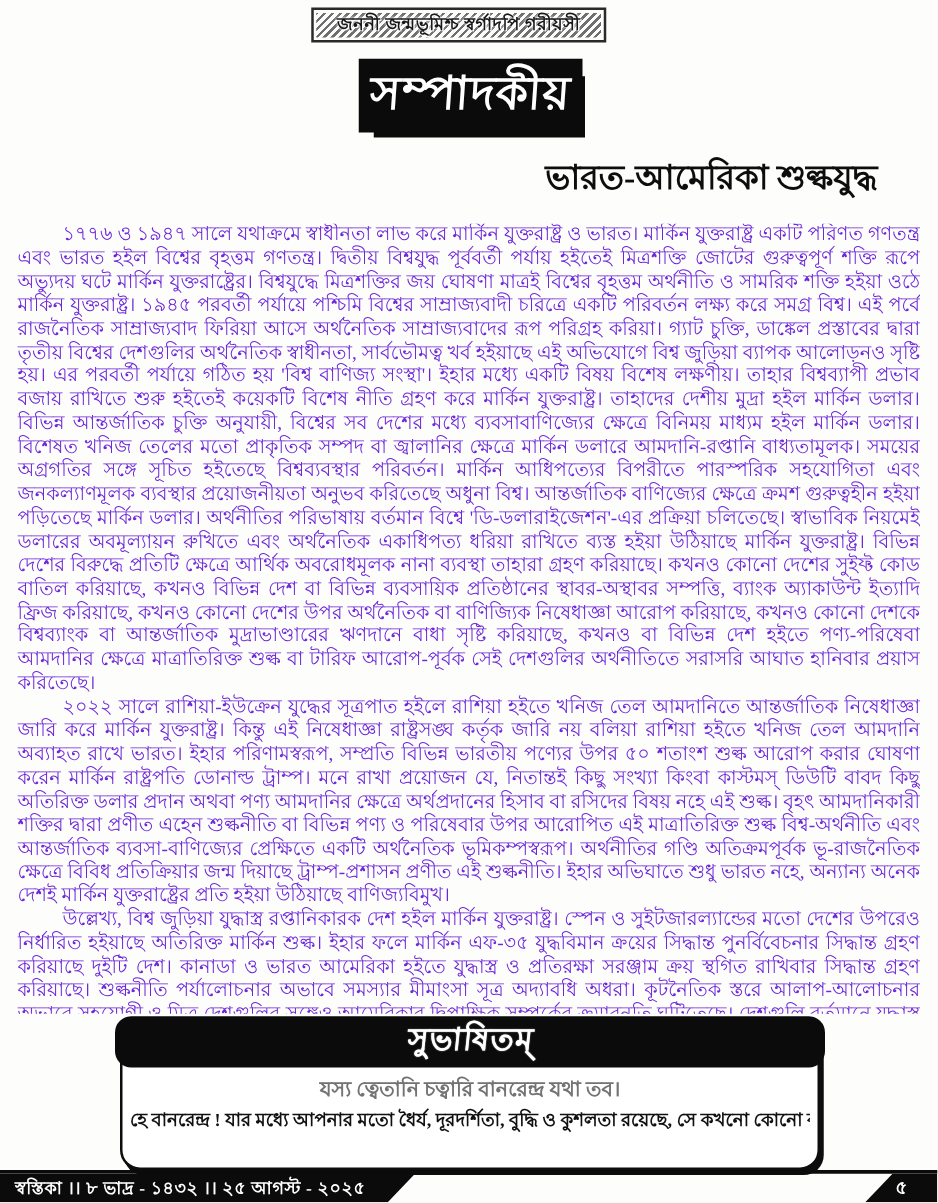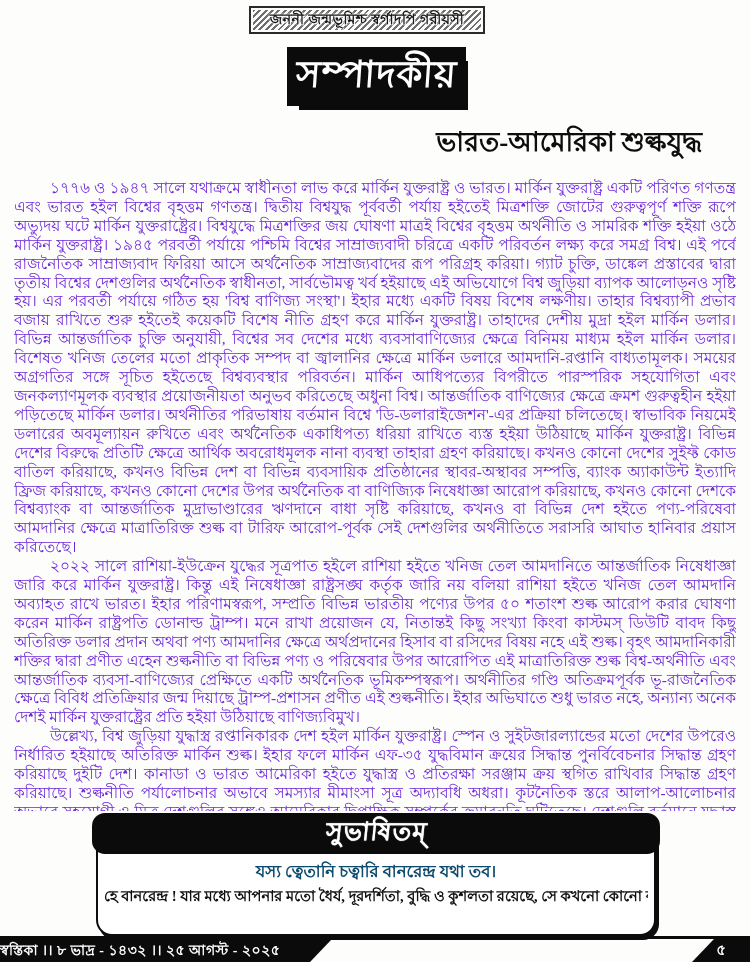--- a/index.html
+++ b/index.html
@@ -61,31 +61,31 @@
   .subhashitam-header {
     position:absolute; left:-6px; right:-6px; top:-3px; height:41px;
     background:#0b0b0b; border-radius:13px;
     display:flex; align-items:center; justify-content:center;
   }
   .subhashitam-header span {
     color:#fff; font-weight:bold; font-size:25px; transform:skewX(-6deg);
     letter-spacing:1px; text-shadow:0 0 1px #ddd;
   }
   .verse { margin-top:44px; text-align:center; font-weight:bold;
-    font-size:16.5px; line-height:24px; color:#0c4a6e; }
+    font-size:16.5px; line-height:24px; color:#737373; }
   .meaning { text-align:center; font-weight:bold; font-size:14.6px;
     margin:1px 6px 0; color:#101010; white-space:nowrap; overflow:hidden; }
 
   
   .footer-rule { position:absolute; left:0; top:936px; width:750px; height:3px; background:#0b0b0b; }
   .footer-left {
     position:absolute; left:0; top:939px; width:332px; height:23px;
     background:#0b0b0b; color:#fff;
     clip-path:polygon(0 0,100% 0,calc(100% - 22px) 100%,0 100%);
-    display:flex; align-items:center; 
+    display:flex; align-items:center; padding-left:12px;
     font-weight:bold; font-size:14px; letter-spacing:.5px;
   }
   .footer-page {
     position:absolute; right:0; top:939px; width:58px; height:23px;
     background:#0b0b0b; color:#fff;
     clip-path:polygon(22px 0,100% 0,100% 100%,0 100%);
     display:flex; align-items:center; justify-content:center;
     font-weight:bold; font-size:15px;
   }
 </style>

